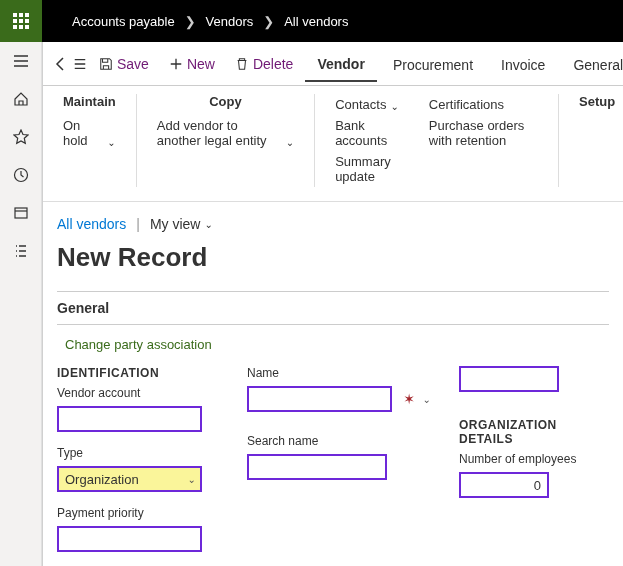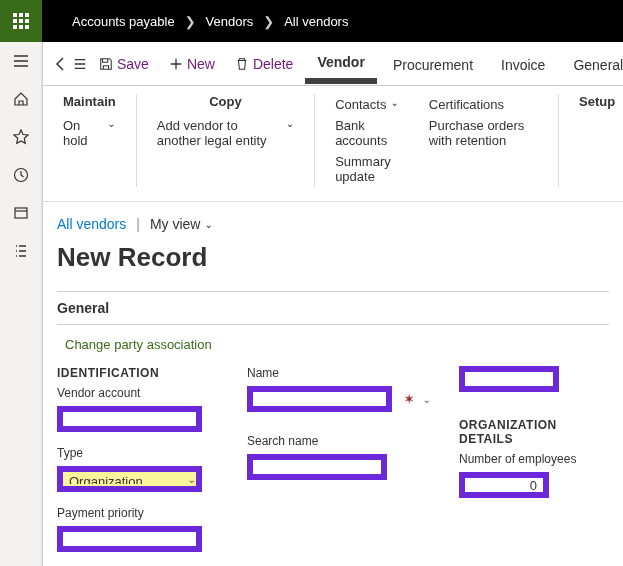--- a/index.html
+++ b/index.html
@@ -17,46 +17,46 @@
   .left-rail { width: 42px; background: #f3f2f1; border-right: 1px solid #e0e0e0; display: flex; flex-direction: column; align-items: center; padding-top: 10px; gap: 20px; }
   .rail-icon { width: 18px; height: 18px; color: #444; display: flex; align-items: center; justify-content: center; cursor: pointer; }
   
   .content { flex: 1; background: #fff; border-left: 1px solid #d0d0d0; overflow: hidden; }
   
   .action-bar { display: flex; align-items: center; height: 44px; border-bottom: 1px solid #ccc; padding: 0 10px; gap: 4px; }
   .ab-icon-btn { width: 26px; height: 26px; display: flex; align-items: center; justify-content: center; color: #333; cursor: pointer; }
   .ab-btn { display: flex; align-items: center; gap: 4px; padding: 4px 8px; cursor: pointer; color: #701a75; font-size: 14px; }
   .ab-btn svg { width: 14px; height: 14px; }
   .ab-tab { padding: 10px 12px 8px; cursor: pointer; font-size: 14px; color: #333; }
-  .ab-tab.active { border-bottom: 6px solid #404040; font-weight: 600; }
+  .ab-tab.active { border-bottom: 2px solid #404040; font-weight: 600; }
   
   .ribbon { display: flex; padding: 8px 0 14px; border-bottom: 1px solid #ddd; }
   .ribbon-group { padding: 0 20px; border-right: 1px solid #ddd; }
   .ribbon-group:last-child { border-right: none; }
   .ribbon-header { text-align: center; font-weight: 600; font-size: 13px; margin-bottom: 6px; }
-  .ribbon-item { font-size: 13px; padding: 3px 0; display: flex; align-items: flex-start; gap: 4px; cursor: pointer; }
+  .ribbon-item { font-size: 13px; padding: 3px 0; display: flex; align-items: flex-end; gap: 4px; cursor: pointer; }
   
   .view-bar { padding: 14px 14px 6px; display: flex; align-items: center; gap: 10px; font-size: 14px; }
   .view-link { color: #0078d4; cursor: pointer; }
   .view-sep { color: #999; }
   .view-my { display: flex; align-items: center; gap: 4px; cursor: pointer; color: #333; }
   
   .page-title { font-size: 26px; font-weight: 600; padding: 4px 14px 18px; }
   
   .section { margin: 0 14px 10px; }
   .section-head { font-weight: 600; font-size: 14px; padding: 8px 0; border-top: 1px solid #ccc; }
   .section-body { border-top: 1px solid #ccc; padding-top: 10px; }
   
   .party-link { color: #3a6b1b; font-size: 13px; padding: 2px 0 14px 8px; cursor: pointer; }
   
   .form-cols { display: flex; gap: 40px; padding: 0 0 10px; }
   .form-col { display: flex; flex-direction: column; gap: 6px; min-width: 150px; }
   .group-label { font-weight: 700; font-size: 12px; letter-spacing: 0.5px; }
   .field-label { font-size: 12px; color: #333; }
-  input[type=text], select { width: 145px; height: 26px; border: 6px solid #6d28d9; padding: 2px 6px; font-size: 13px; background: #fff; color: #333; }
+  input[type=text], select { width: 145px; height: 26px; border: 2px solid #6d28d9; padding: 2px 6px; font-size: 13px; background: #fff; color: #333; }
   .input-red { border: 1px solid #a4262c; width: 190px; position: relative; }
   .input-red-wrap { position: relative; width: 190px; }
   .req-mark { position: absolute; right: 22px; top: 50%; transform: translateY(-50%); color: #a4262c; font-size: 14px; }
   .dd-arrow { position: absolute; right: 6px; top: 50%; transform: translateY(-50%); pointer-events: none; font-size: 10px; color: #555; }
   .select-wrap { position: relative; width: 145px; }
   .select-wrap select { appearance: none; -webkit-appearance: none; padding-right: 20px; }
   .hl { background: #faf59a; }
   
   .chev { font-size: 10px; }
 </style>

